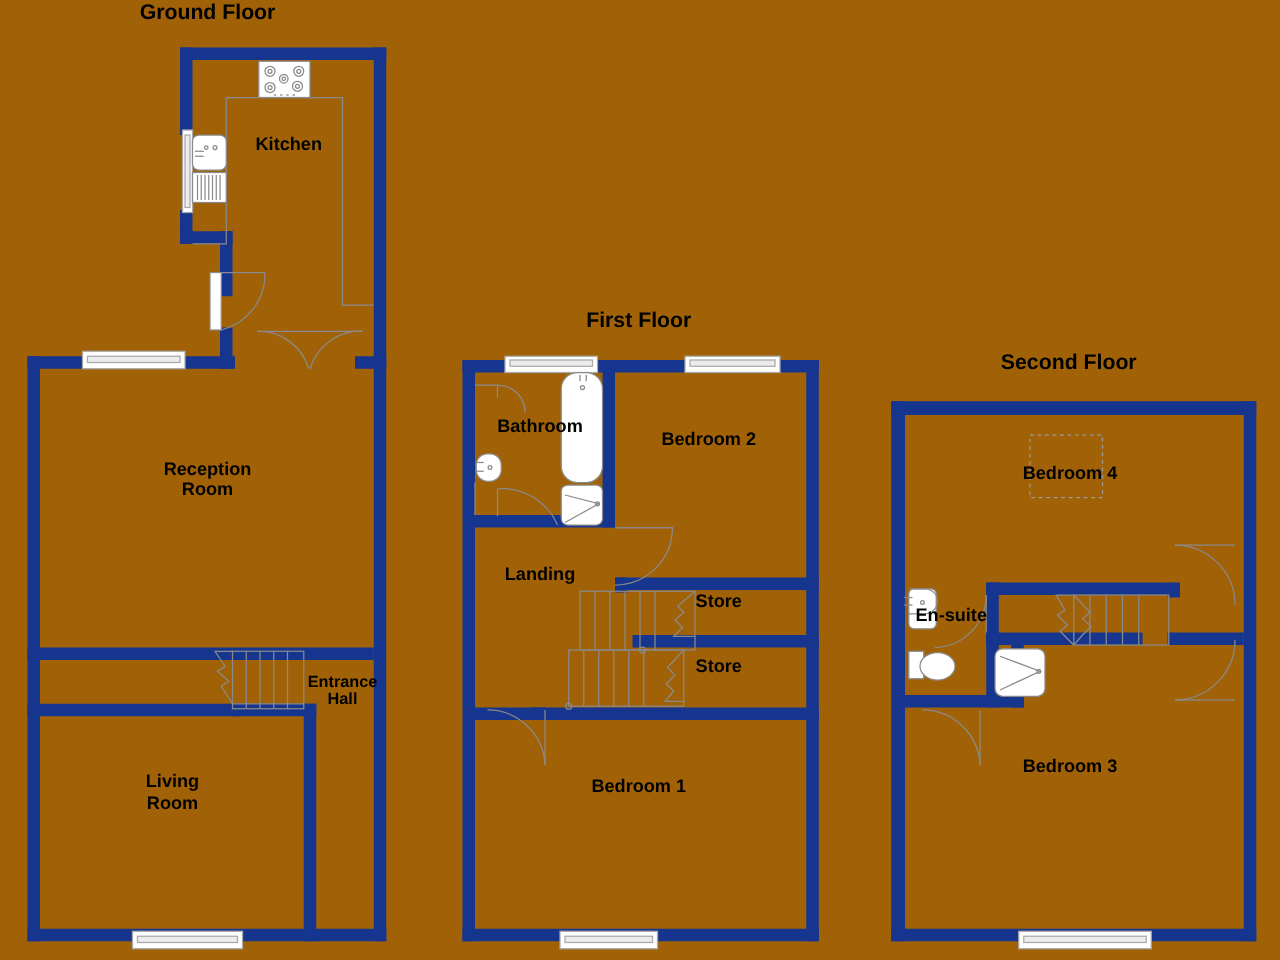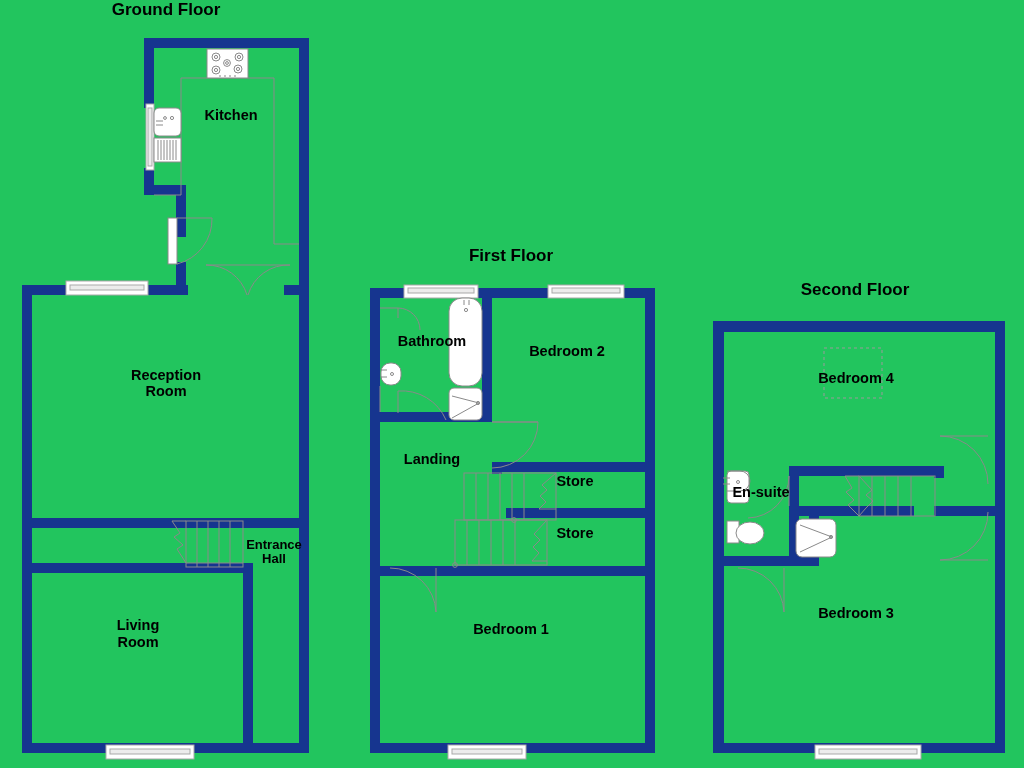--- a/index.html
+++ b/index.html
@@ -10,21 +10,21 @@
   body {
     width: 1024px;
     height: 768px;
     font-family: "Liberation Sans", sans-serif;
     overflow: hidden;
   }
   #plan-root {
     position: relative;
     width: 1024px;
     height: 768px;
-    background: #22c55e;
+    background: #a16207;
   }
   svg.floorplan {
     position: absolute;
     left: 0;
     top: 0;
     width: 1024px;
     height: 768px;
   }
   .floor-title {
     font-family: "Liberation Sans", sans-serif;

